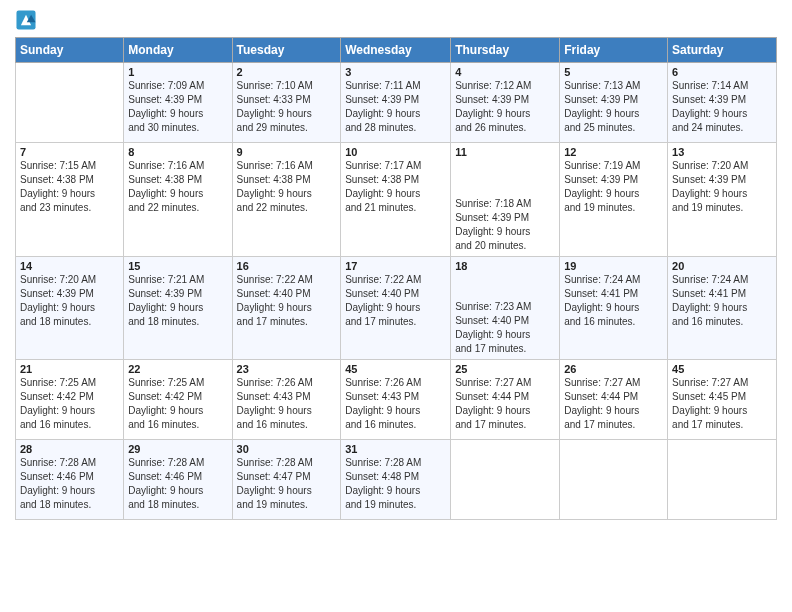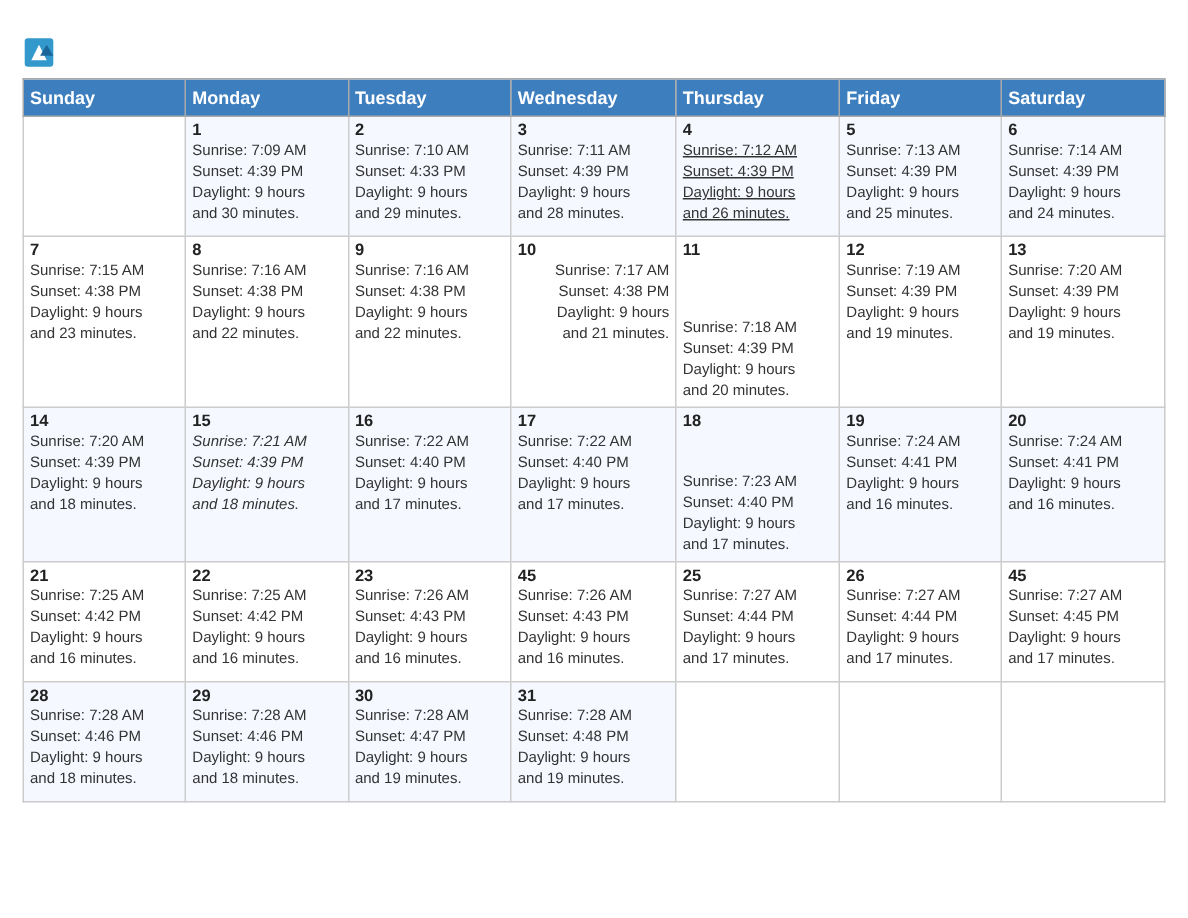--- a/index.html
+++ b/index.html
@@ -6,21 +6,21 @@
     body {
       width: 792px;
       height: 612px;
       font-family: Arial, sans-serif;
       background: #fff;
       overflow: hidden;
     }
     .page {
       width: 792px;
       height: 493px;
-      padding: 20px 15px;
+      padding: 5px 15px;
       display: flex;
       flex-direction: column;
     }
     .header {
       display: flex;
       align-items: flex-start;
       justify-content: space-between;
       margin-bottom: 6px;
     }
     .logo {
@@ -152,21 +152,21 @@
           </td>
           <td>
             <span class="day-num">3</span>
             <div class="day-info" style="white-space: pre-line;">Sunrise: 7:11 AM
 Sunset: 4:39 PM
 Daylight: 9 hours
 and 28 minutes.</div>
           </td>
           <td>
             <span class="day-num">4</span>
-            <div class="day-info" style="white-space: pre-line; text-decoration: underline;">Sunrise: 7:12 AM
+            <div class="day-info" style="white-space: pre-line;">Sunrise: 7:12 AM
 Sunset: 4:39 PM
 Daylight: 9 hours
 and 26 minutes.</div>
           </td>
           <td>
             <span class="day-num">5</span>
             <div class="day-info" style="white-space: pre-line;">Sunrise: 7:13 AM
 Sunset: 4:39 PM
 Daylight: 9 hours
 and 25 minutes.</div>
@@ -196,21 +196,21 @@
           </td>
           <td>
             <span class="day-num">9</span>
             <div class="day-info" style="white-space: pre-line;">Sunrise: 7:16 AM
 Sunset: 4:38 PM
 Daylight: 9 hours
 and 22 minutes.</div>
           </td>
           <td>
             <span class="day-num">10</span>
-            <div class="day-info" style="white-space: pre-line; text-align: right;">Sunrise: 7:17 AM
+            <div class="day-info" style="white-space: pre-line;">Sunrise: 7:17 AM
 Sunset: 4:38 PM
 Daylight: 9 hours
 and 21 minutes.</div>
           </td>
           <td>
             <span class="day-num">11</span>
             <div class="day-info" style="white-space: pre-line; margin-top: 39px;">Sunrise: 7:18 AM
 Sunset: 4:39 PM
 Daylight: 9 hours
 and 20 minutes.</div>
@@ -233,21 +233,21 @@
         <tr>
           <td>
             <span class="day-num">14</span>
             <div class="day-info" style="white-space: pre-line;">Sunrise: 7:20 AM
 Sunset: 4:39 PM
 Daylight: 9 hours
 and 18 minutes.</div>
           </td>
           <td>
             <span class="day-num">15</span>
-            <div class="day-info" style="white-space: pre-line; font-style: italic;">Sunrise: 7:21 AM
+            <div class="day-info" style="white-space: pre-line;">Sunrise: 7:21 AM
 Sunset: 4:39 PM
 Daylight: 9 hours
 and 18 minutes.</div>
           </td>
           <td>
             <span class="day-num">16</span>
             <div class="day-info" style="white-space: pre-line;">Sunrise: 7:22 AM
 Sunset: 4:40 PM
 Daylight: 9 hours
 and 17 minutes.</div>

